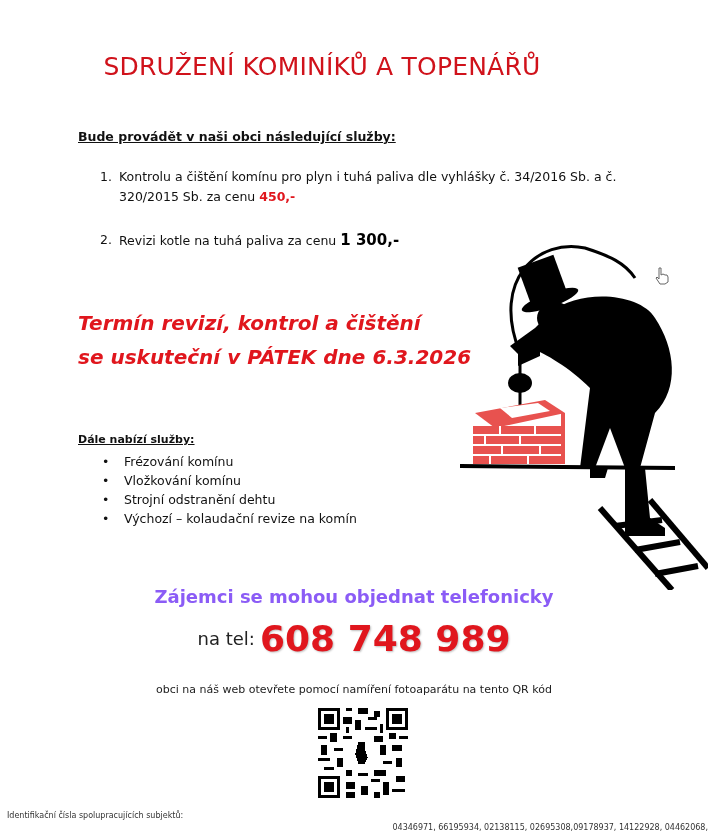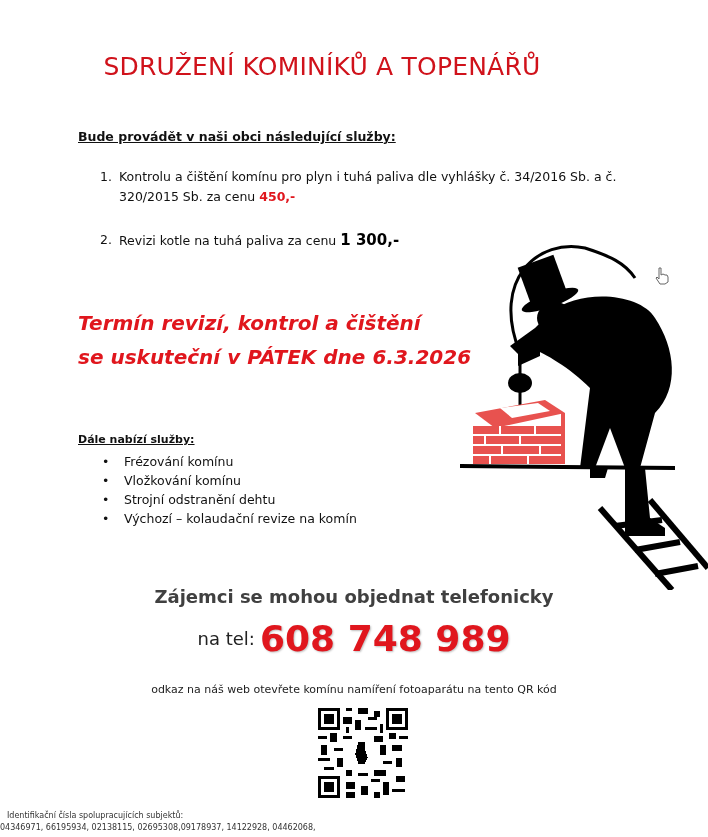--- a/index.html
+++ b/index.html
@@ -12,28 +12,28 @@
   .item { font-size:12.5px; line-height:20px; }
   .item .num { position:absolute; left:0; top:0; }
   .item .txt { position:absolute; left:19px; top:0; }
   .price { color:#e0161d; font-weight:bold; }
   .price-lg { color:#000000; font-weight:bold; font-size:15px; }
   .term { left:78px; font-size:20px; font-weight:bold; font-style:italic; color:#e0161d; white-space:nowrap; }
   .more-title { left:78px; top:433px; font-size:11px; font-weight:bold; text-decoration:underline;text-align:center; }
   .bullets { left:100px; top:452px; font-size:12.5px; line-height:19px; margin:0; padding:0; list-style:none; }
   .bullets li { position:relative; padding-left:24px; }
   .bullets li::before { content:"\2022"; position:absolute; left:2px; top:0; }
-  .order { left:0; width:708px; top:586px; text-align:center; font-size:18px; font-weight:bold; color:#404040; }
+  .order { left:0; width:708px; top:586px; text-align:center; font-size:18px; font-weight:bold; color:#8b5cf6; }
   .phone-row { left:0; width:708px; top:618px; text-align:center; white-space:nowrap; }
   .phone-label { font-size:18px; font-weight:normal; color:#222; vertical-align:middle; }
   .phone-num { font-size:36px; font-weight:bold; color:#e0161d; vertical-align:middle; text-shadow:1px 1px 2px rgba(0,0,0,0.25); }
   .qr-note { left:0; width:708px; top:683px; text-align:center; font-size:11px; color:#222; }
   .qr { left:318px; top:708px; width:90px; height:90px; }
   .ids-label { left:7px; width:708px; top:811px; text-align:left; font-size:8px; color:#333; }
-  .ids { left:0; width:708px; top:823px; text-align:left; font-size:8px; color:#333; }
+  .ids { left:0; width:708px; top:823px; text-align:right; font-size:8px; color:#333; }
   .illus { left:440px; top:238px; width:268px; height:352px; }
   .cursor { left:654px; top:267px; width:16px; height:18px; }
 </style>
 </head>
 <body>
 
 <div class="abs title">SDRUŽENÍ KOMINÍKŮ A TOPENÁŘŮ</div>
 
 <div class="abs intro">Bude provádět v naši obci následující služby:</div>
 
@@ -115,21 +115,21 @@
   <path d="M5 1 L7 1 L7 8 L9 7 L11 8 L13 8 L14 10 L14 15 L11 17 L6 17 L2 11 L3 10 L5 12 Z" fill="#fff" stroke="#666" stroke-width="1"></path>
 </svg>
 
 <div class="abs order">Zájemci se mohou objednat telefonicky</div>
 
 <div class="abs phone-row">
   <span class="phone-label">na tel:</span>
   <span class="phone-num">608 748 989</span>
 </div>
 
-<div class="abs qr-note">odkaz na náš web otevřete komínu namíření fotoaparátu na tento QR kód</div>
+<div class="abs qr-note">obci na náš web otevřete pomocí namíření fotoaparátu na tento QR kód</div>
 
 <svg class="abs qr" viewBox="0 0 29 29" shape-rendering="crispEdges">
   <rect width="29" height="29" fill="#fff"></rect>
   <g fill="#000">
     <rect x="0" y="0" width="7" height="7"></rect>
       <rect x="1" y="1" width="5" height="5" fill="#fff"></rect>
       <rect x="2" y="2" width="3" height="3"></rect>
     <rect x="22" y="0" width="7" height="7"></rect>
       <rect x="23" y="1" width="5" height="5" fill="#fff"></rect>
       <rect x="24" y="2" width="3" height="3"></rect>

